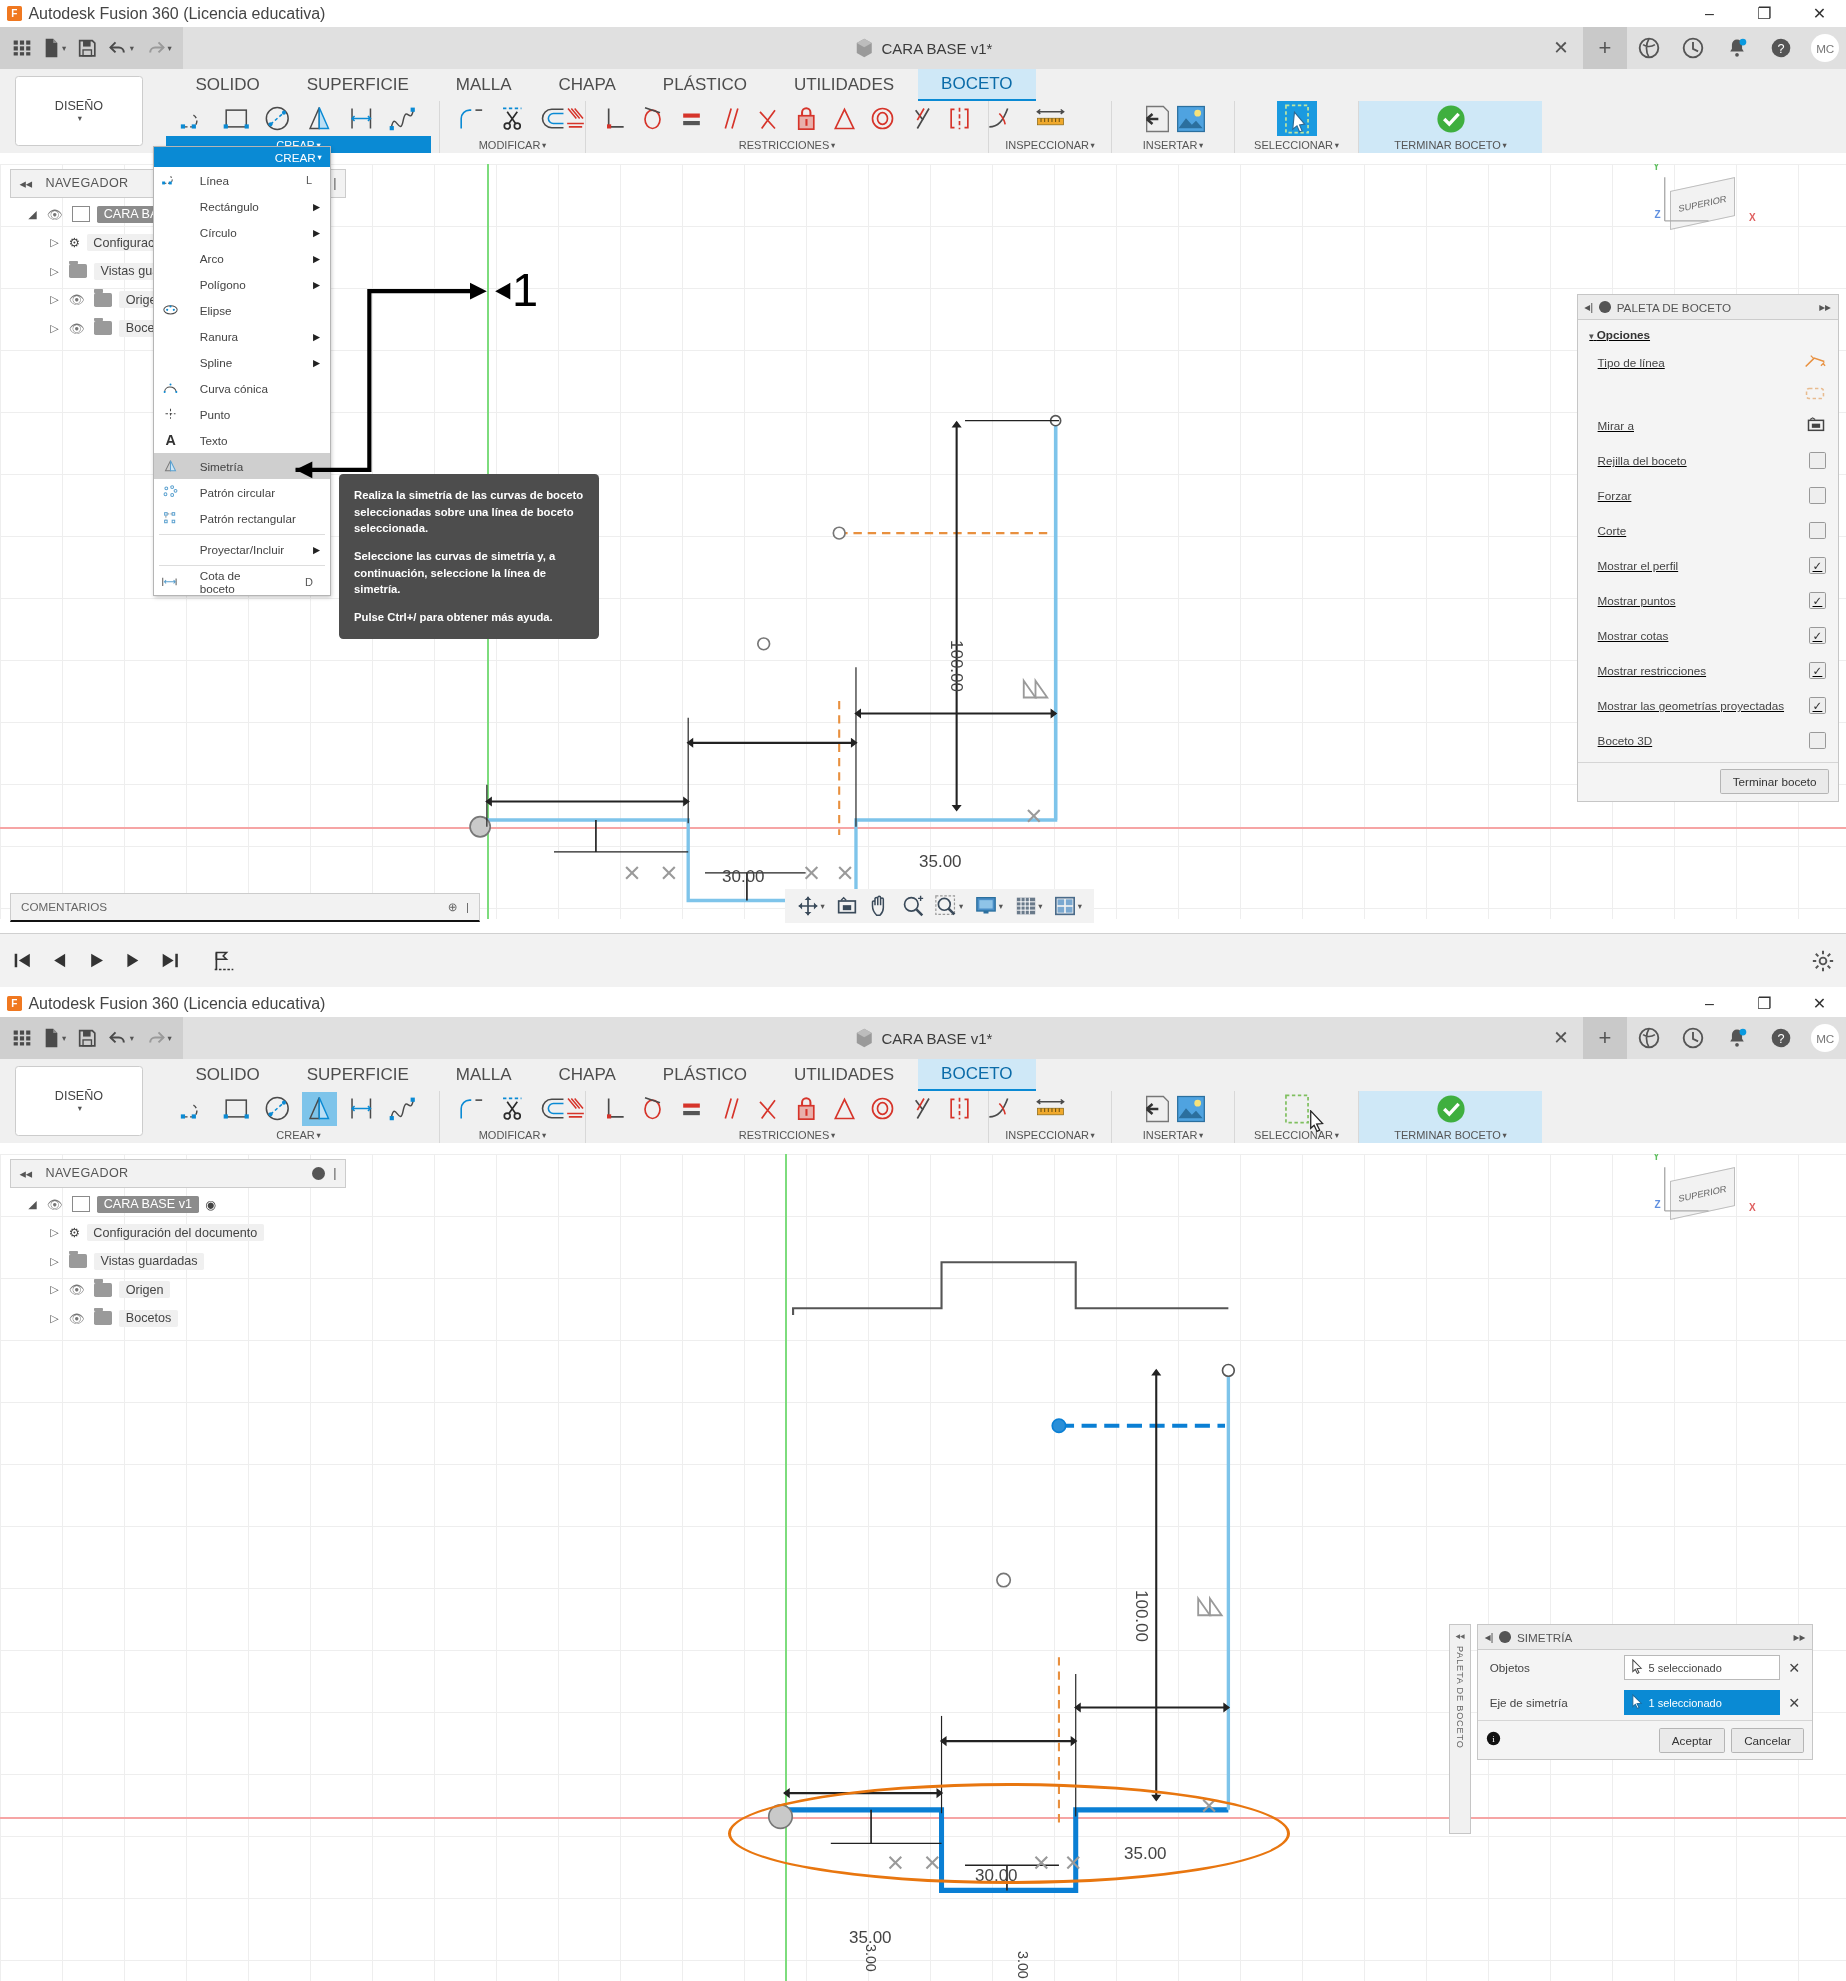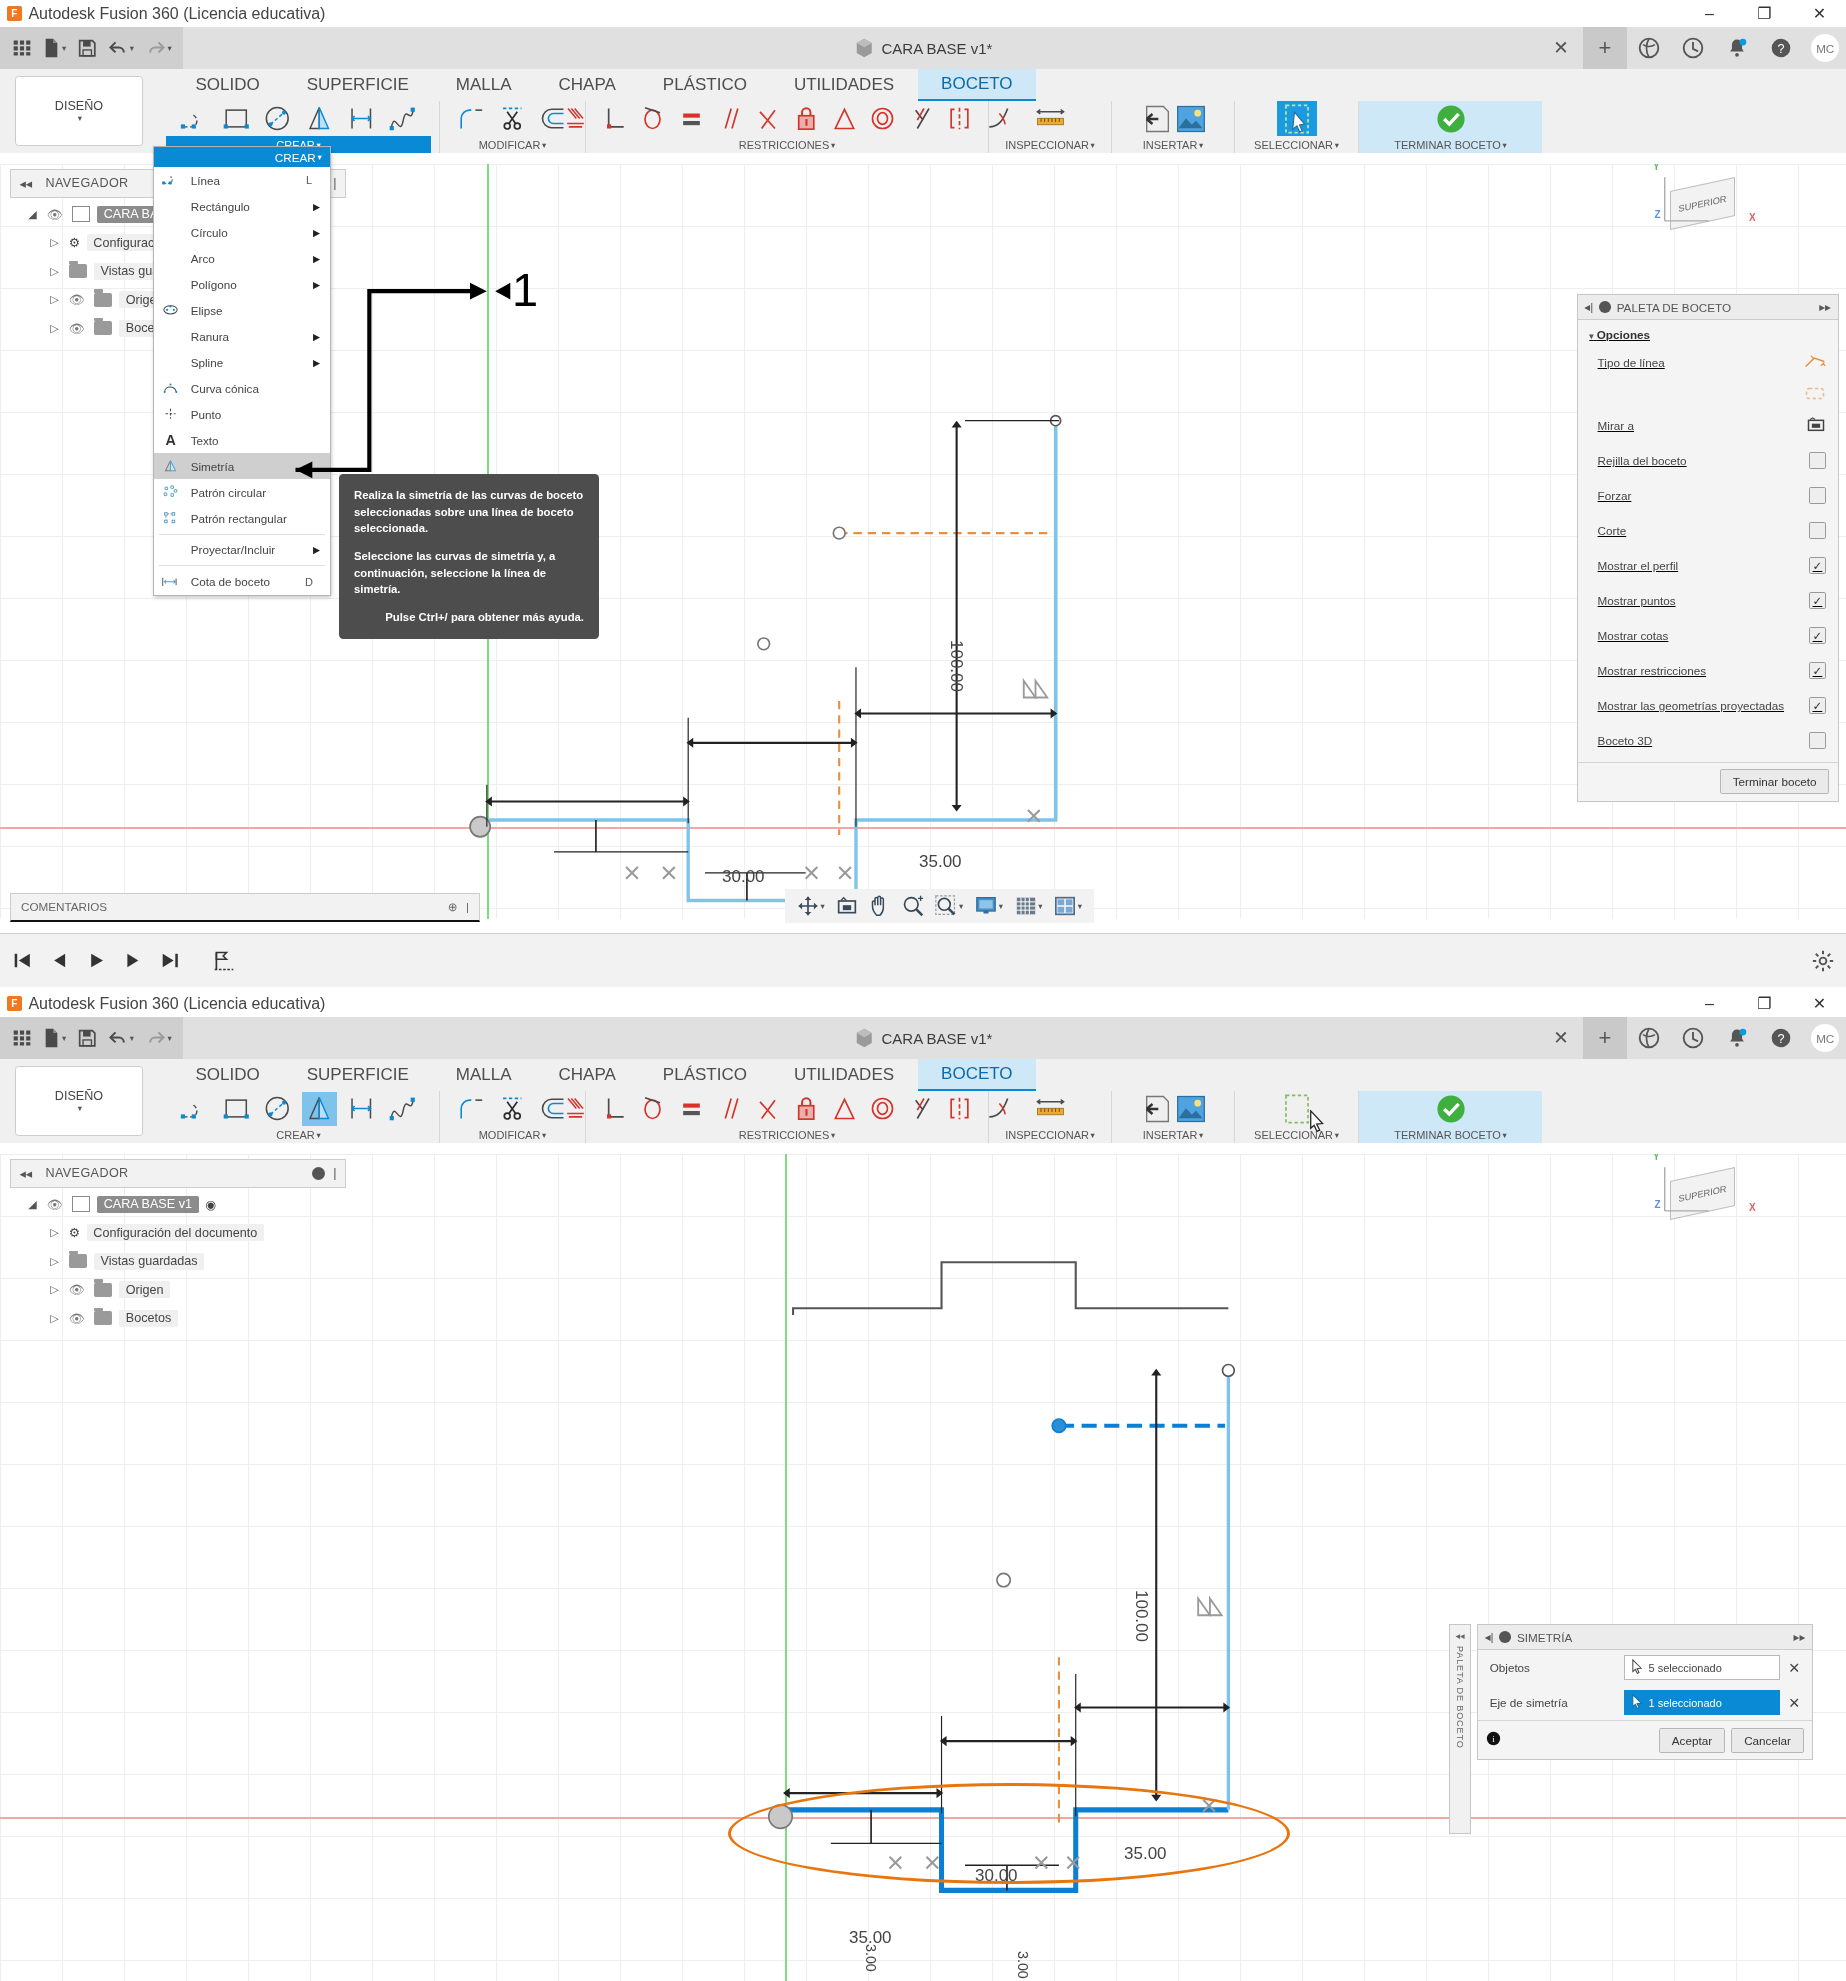--- a/index.html
+++ b/index.html
@@ -107,32 +107,32 @@
   .sim-foot { border-top:0.8px solid #d5d5d5; display:flex; align-items:center; padding:6.7px 8.4px; gap:6.7px;}
   .sim-foot .spacer { flex:1; }
   .vtab { position:absolute; width:22px; background:#f1f1f1; border:0.8px solid #c6c6c6; display:flex;
           flex-direction:column; align-items:center; padding-top:5px; }
   .vtab .vtxt { writing-mode:vertical-rl; font-size:9.2px; color:#666; letter-spacing:0.8px; margin-top:5px;}
 
   
   .menu { position:absolute; background:#fff; border:0.8px solid #b5b5b5; box-shadow:0.8px 1.7px 4.2px rgba(0,0,0,.25); }
   .menu-head { background:#0a8ad4; color:#fff; font-size:11.7px; height:20px; display:flex; align-items:center;
                justify-content:flex-end; padding-right:8.4px; }
-  .mi { height:26px; display:flex; align-items:center; font-size:11.7px; color:#444; padding:0 6.7px; gap:10px;}
+  .mi { height:26px; display:flex; align-items:center; font-size:11.7px; color:#444; padding:0 6.7px; gap:19px;}
   .mi .mic { width:20px; display:flex; align-items:center; justify-content:center; }
   .mi .mlbl { flex:1; }
   .mi .mkey { color:#555; width:28.5px; text-align:center; font-size:11px;}
   .mi .marrow { width:13.4px; text-align:center; font-size:9.2px; color:#222;}
   .mi.hl { background:#cfcfcf; }
   .msep { height:0.8px; background:#ddd; margin:2.5px 5px; }
 
   .tooltip { position:absolute; background:#4d4d4d; color:#fff; border-radius:4.2px; padding:13.4px 15px;
              font-size:11.3px; font-weight:bold; line-height:1.45; width:260px; }
   .tooltip p { margin:0 0 11.7px 0; }
-  .tooltip p:last-child { margin-bottom:0;text-align:right; }
+  .tooltip p:last-child { margin-bottom:0; }
 
   
   .comments { position:absolute; left:10px; width:470px; height:28.5px; background:#f2f2f2; border:0.8px solid #ccc;
               border-bottom:2.5px solid #111; display:flex; align-items:center; padding:0 10px; font-size:11.7px; color:#666;}
   .comments .rbtns { margin-left:auto; display:flex; gap:8.4px; }
   .navtools { position:absolute; height:34px; display:flex; align-items:center; gap:11.7px; background:#f2f2f2;
               padding:0 11.7px; }
   .timeline { position:absolute; left:0; right:0; height:54px; background:#f2f2f2; border-top:0.8px solid #d0d0d0;
               display:flex; align-items:center; padding:0 13.4px; gap:18.5px; }
   .timeline .gear { margin-left:auto; }

